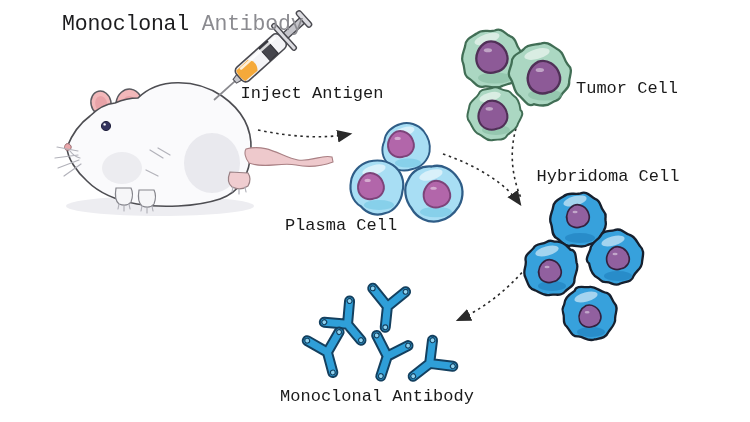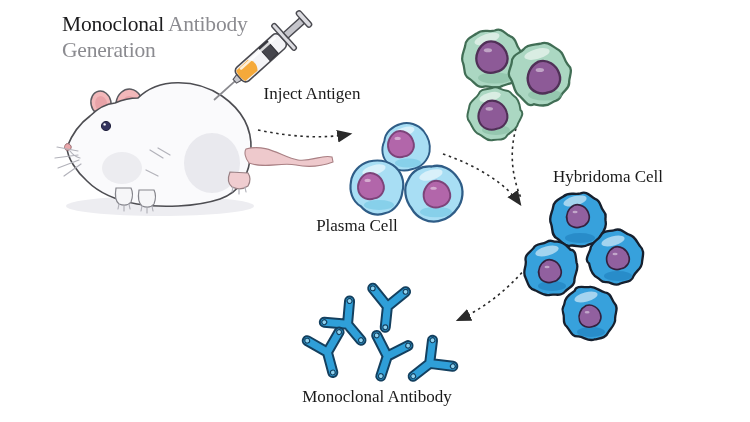--- a/index.html
+++ b/index.html
@@ -19,21 +19,21 @@
     --hybridoma-outline:#16202e;
     --hybridoma-shade:#1e7cba;
     --hybridoma-nucleus:#91609f;
     --antibody-blue:#2f9fd8;
     --antibody-outline:#14405f;
     --syringe-orange:#f5a93a;
     --mouse-pink:#f2b8ba;
   }
   html,body{margin:0;padding:0;background:#fff;}
   .canvas{position:relative;width:750px;height:422px;background:#ffffff;overflow:hidden;
-          font-family:Liberation Serif, serif;}
+          font-family:Liberation Mono, monospace;}
   .art{position:absolute;left:0;top:0;}
   .title{position:absolute;left:62px;top:11px;font-size:21.5px;line-height:26px;
          font-weight:500;letter-spacing:-0.2px;}
   .t-dark{color:var(--title-dark);}
   .t-gray{color:var(--title-gray);}
   .lbl{position:absolute;font-size:17px;color:var(--label-text);white-space:nowrap;
        transform:translateX(-50%);}
   
   .pb{fill:var(--plasma-body);stroke:var(--plasma-outline);stroke-width:2.4;}
   .pn{fill:var(--plasma-nucleus);stroke:#7c4379;stroke-width:1.7;}
@@ -263,20 +263,20 @@
         </g>
       <g transform="translate(434,360) rotate(52) scale(1.1)">
           <use href="#abY"></use>
         </g>
     </g>
   </svg>
 
   <div class="title">
     <span class="t-dark">Monoclonal</span>
     <span class="t-gray">Antibody</span><br>
-    <span class="t-gray">Generation</span>
   </div>
 
   <div class="lbl" style="left:312px;top:84px;">Inject Antigen</div>
-  <div class="lbl" style="left:357px;top:216px;">Plasma Cell</div>
+  <div class="lbl" style="left:627px;top:79px;">Tumor Cell</div>
+  <div class="lbl" style="left:341px;top:216px;">Plasma Cell</div>
   <div class="lbl" style="left:608px;top:167px;">Hybridoma Cell</div>
   <div class="lbl" style="left:377px;top:387px;">Monoclonal Antibody</div>
 </div>
 
 </body></html>

